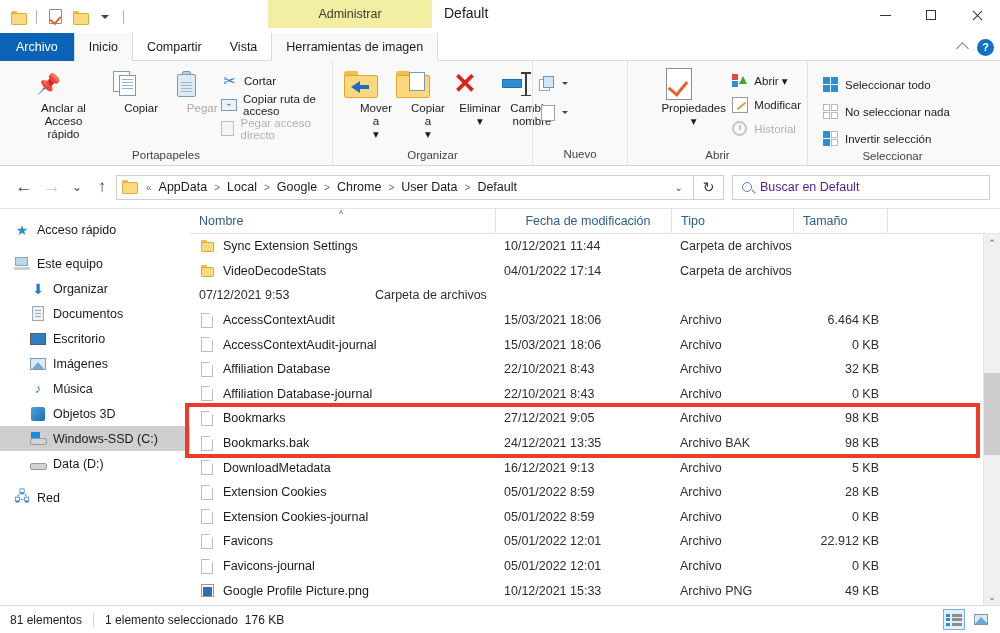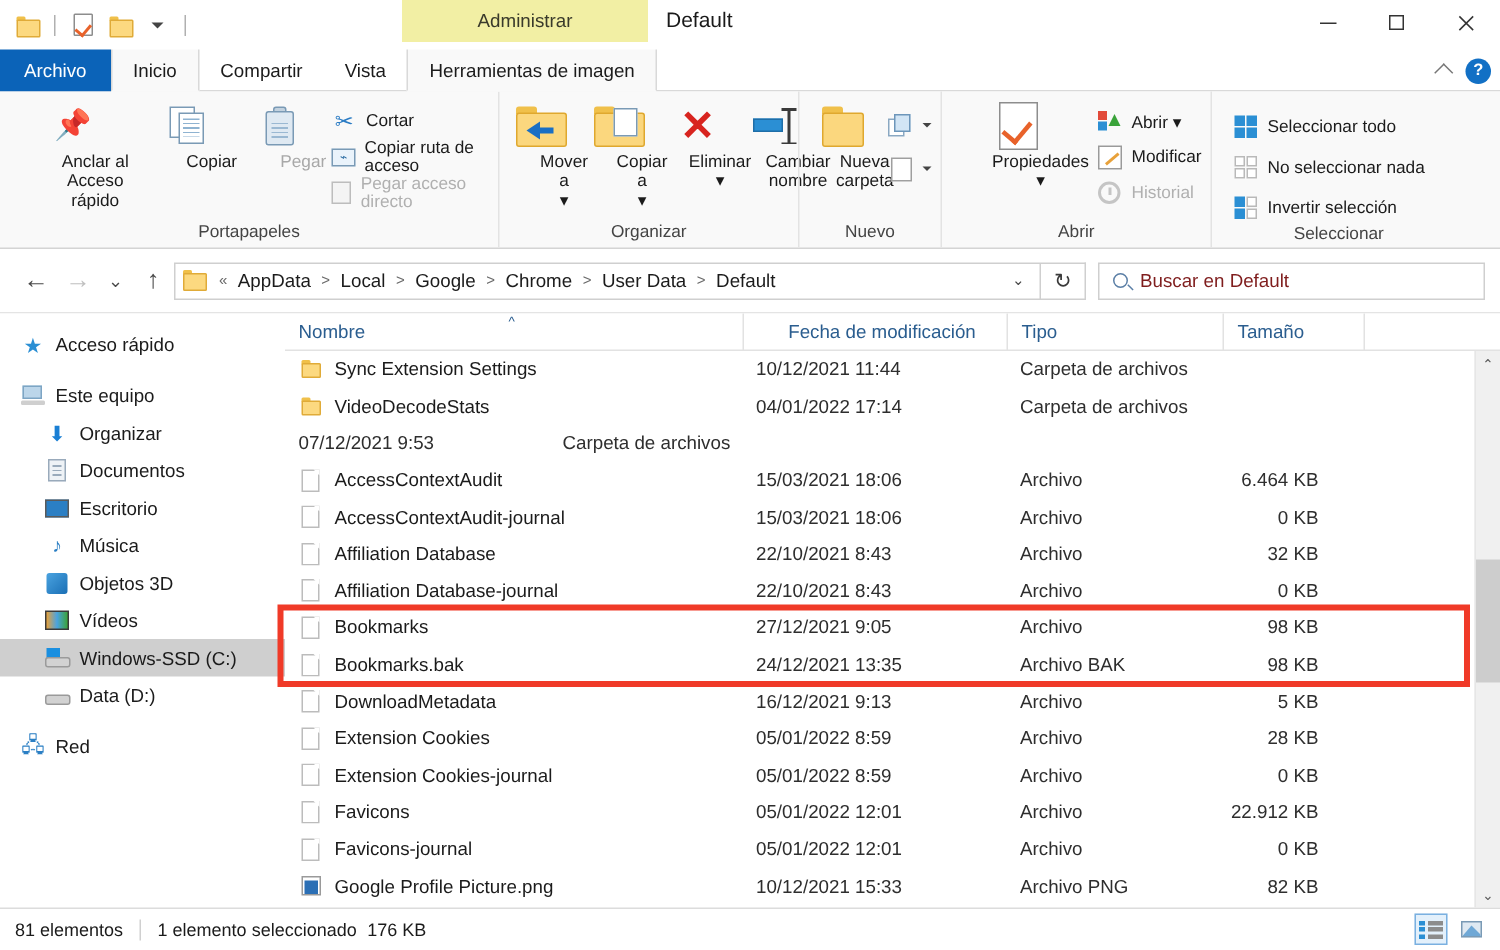--- a/index.html
+++ b/index.html
@@ -123,21 +123,21 @@
   .navbtn { width:28px;height:28px;display:flex;align-items:center;justify-content:center;font-size:17px;color:#4a4a4a;}
   .navbtn.dim { color:#c0c0c0; }
   .navbtn.small { width:22px; font-size:12px; }
   .addrbox { flex:1; height:25px; border:1px solid #cfcfcf; display:flex; align-items:center; background:#fff; min-width:0;}
   .addr-folder { margin:0 6px 0 5px; }
   .crumb { font-size:12.5px; color:#1b1b1b; padding:0 3px; white-space:nowrap;}
   .crumb-sep { color:#6a6a6a; font-size:10px; padding:0 4px; }
   .addr-chev { margin-left:auto; padding:0 10px; color:#444; font-size:10px;}
   .refresh { width:30px;height:25px;border:1px solid #cfcfcf;border-left:none;display:flex;align-items:center;justify-content:center;font-size:14px;color:#3a3a3a;}
   .searchbox { width:258px; height:25px; border:1px solid #cfcfcf; margin-left:8px; display:flex; align-items:center; gap:8px; padding:0 9px; }
-  .search-ph { color:#7f1d1d; font-size:12.5px; }
+  .search-ph { color:#4c1d95; font-size:12.5px; }
   .mag { width:10px;height:10px;border:1.4px solid #5b7fa6;border-radius:50%;position:relative;display:inline-block;}
   .mag:after{content:"";position:absolute;left:8px;top:8px;width:5px;height:1.4px;background:#5b7fa6;transform:rotate(45deg);}
 
   
   .main { flex:1; display:flex; min-height:0; border-top:1px solid #e4e4e4; }
   .navpane { width:190px; flex:0 0 190px; background:#fff; padding-top:8px; overflow:hidden; }
   .nav-item { height:25px; display:flex; align-items:center; gap:7px; font-size:12.5px; color:#1b1b1b; padding-left:14px; white-space:nowrap;}
   .nav-item.indent { padding-left:30px; }
   .nav-item.selected { background:#cfcfcf; }
   .nav-item .ni { width:16px;height:16px;display:flex;align-items:center;justify-content:center;flex:0 0 16px;}
@@ -163,21 +163,21 @@
   .ico-net{color:#2b7fc4;font-size:14px;}
 
   
   .listwrap { flex:1; min-width:0; display:flex; flex-direction:column; background:#fff; position:relative; }
   .colheads { height:25px; display:flex; align-items:center; border-bottom:1px solid #e2e2e2; flex:0 0 25px; position:relative;}
   .ch { font-size:12.5px; color:#2a5d8f; padding-left:9px; height:25px; display:flex; align-items:center; position:relative;}
   .ch + .ch { border-left:1px solid #e2e2e2; }
   .ch.c-name{ width:305px; flex:0 0 305px; }
   .ch.c-date{ width:176px; flex:0 0 176px;justify-content:center; }
   .ch.c-type{ width:122px; flex:0 0 122px;align-items:center; }
-  .ch.c-size{ width:94px; flex:0 0 94px;margin-left:22px; }
+  .ch.c-size{ width:94px; flex:0 0 94px; }
   .ch.c-rest{ flex:1; }
   .sortmark { position:absolute; left:149px; top:0px; font-size:9px; color:#2a5d8f; }
 
   .rows { flex:1; overflow:hidden; position:relative; }
   .row { height:24.6px; display:flex; align-items:center; font-size:12.5px; color:#1b1b1b; }
   .cell { padding-left:9px; display:flex; align-items:center; gap:8px; white-space:nowrap; overflow:hidden;}
   .cell.c-name{ width:305px; flex:0 0 305px; }
   .cell.c-date{ width:176px; flex:0 0 176px; color:#2e2e2e;}
   .cell.c-type{ width:122px; flex:0 0 122px; color:#2e2e2e;}
   .cell.c-size{ width:94px; flex:0 0 94px; justify-content:flex-end; padding-right:8px; color:#2e2e2e;}
@@ -356,30 +356,20 @@
           </span>
           <span class="lbl">Cambiar</span>
           <span class="lbl">nombre</span>
         </div>
       </div>
       <div class="rg-label">Organizar</div>
     </div>
 
     <div class="rgroup" style="width:95px;">
       <div class="rg-items">
-        <div class="big-btn">
-          <span class="ico">
-            <span class="folder-lg" style="width:28px;">
-                <span class="tab"></span>
-                <span class="bd" style="width:28px;"></span>
-              </span>
-          </span>
-          <span class="lbl">Nueva</span>
-          <span class="lbl">carpeta</span>
-        </div>
         <div class="sm-col" style="padding-top:7px;gap:8px;">
           <div class="sm-btn">
             <span class="ico">
               <span class="ico-newitem">
                   <span class="a"></span>
                   <span class="b"></span>
                 </span>
             </span>
             <span class="caret-dn-sm"></span>
           </div>
@@ -534,35 +524,35 @@
         <span>Documentos</span>
       </div>
       <div class="nav-item indent">
         <span class="ni">
             <span class="ico-desk"></span>
           </span>
         <span>Escritorio</span>
       </div>
       <div class="nav-item indent">
         <span class="ni">
+            <span class="ico-img"></span>
+          </span>
+        <span>Imágenes</span>
+      </div>
+      <div class="nav-item indent">
+        <span class="ni">
             <span class="ico-music">♪</span>
           </span>
         <span>Música</span>
       </div>
       <div class="nav-item indent">
         <span class="ni">
             <span class="ico-3d"></span>
           </span>
         <span>Objetos 3D</span>
-      </div>
-      <div class="nav-item indent">
-        <span class="ni">
-            <span class="ico-vid"></span>
-          </span>
-        <span>Vídeos</span>
       </div>
       <div class="nav-item indent selected">
         <span class="ni">
             <span class="ico-drive">
               <span class="w"></span>
               <span class="d"></span>
             </span>
           </span>
         <span>Windows-SSD (C:)</span>
       </div>
@@ -848,21 +838,21 @@
                 </span>
                 <span>Google Profile Picture.png</span>
               </div>
               <div class="cell c-date">
                 <span>10/12/2021 15:33</span>
               </div>
               <div class="cell c-type">
                 <span>Archivo PNG</span>
               </div>
               <div class="cell c-size">
-                <span>82 KB</span>
+                <span>49 KB</span>
               </div>
             </div>
           </div>
         <div class="vscroll">
           <div class="vs-arrow">⌃</div>
           <div class="vs-track">
             <div class="vs-thumb" style="top:122px;height:82px;"></div>
           </div>
           <div class="vs-arrow">⌄</div>
         </div>

